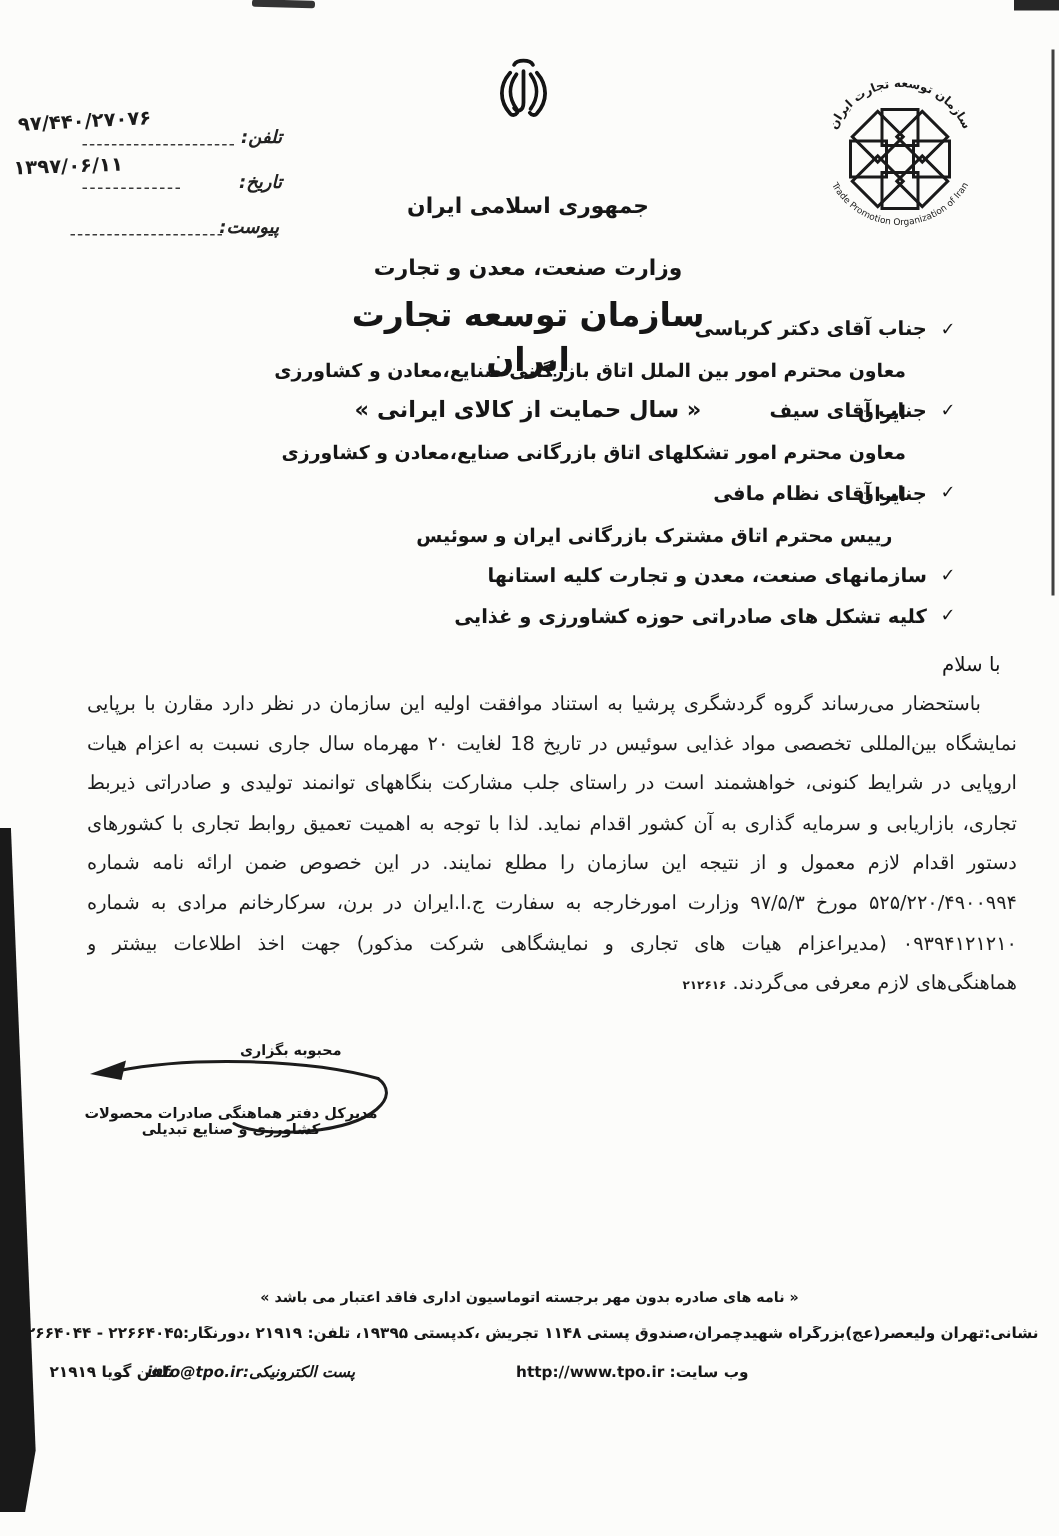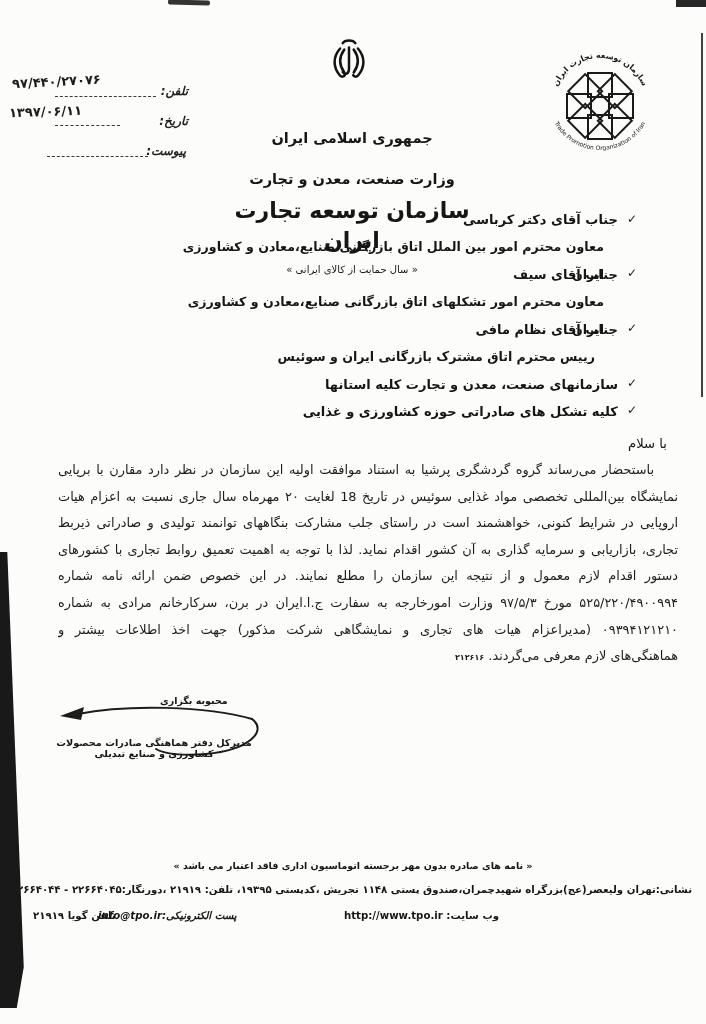--- a/index.html
+++ b/index.html
@@ -27,21 +27,21 @@
   .meta .lbl { position:absolute; font-style:italic; font-weight:bold; color:#222; }
   .meta .val { position:absolute; font-weight:bold; font-size:13px; color:#1b1b1b; }
   .meta .dash { position:absolute; border-bottom:1.6px dashed #3a3a3a; height:0; }
 
   
   .emblem { position:absolute; left:327px; top:38px; }
   .head-center { position:absolute; left:230px; top:80px; width:244px; text-align:center; }
   .head-country { font-size:14.5px; font-weight:bold; line-height:20px;margin-top:48px; }
   .head-ministry { font-size:14.5px; font-weight:bold; line-height:20px; margin-top:21px; }
   .head-org { font-size:22px; font-weight:bold; line-height:30px; margin-top:7px; letter-spacing:-0.5px; }
-  .head-slogan { font-size:10px; font-weight:normal; margin-top:8px; }
+  .head-slogan { font-size:15px; font-weight:bold; margin-top:8px; }
 
   .seal { position:absolute; left:538px; top:40px; }
 
   
   .recipients { position:absolute; right:69px; top:206px; width:466px; font-weight:bold; }
   .r-row { direction:rtl; display:flex; align-items:center; gap:9px; height:27.4px; font-size:13px; }
   .r-check { font-size:12px; transform:translateY(-1px); }
   .r-title { direction:rtl; text-align:right; padding-right:33px; height:27.4px; line-height:27.4px; font-size:12.6px; position:relative; }
   .r-fax { position:absolute; left:6px; top:0; font-size:12.5px; direction:rtl; }
 

